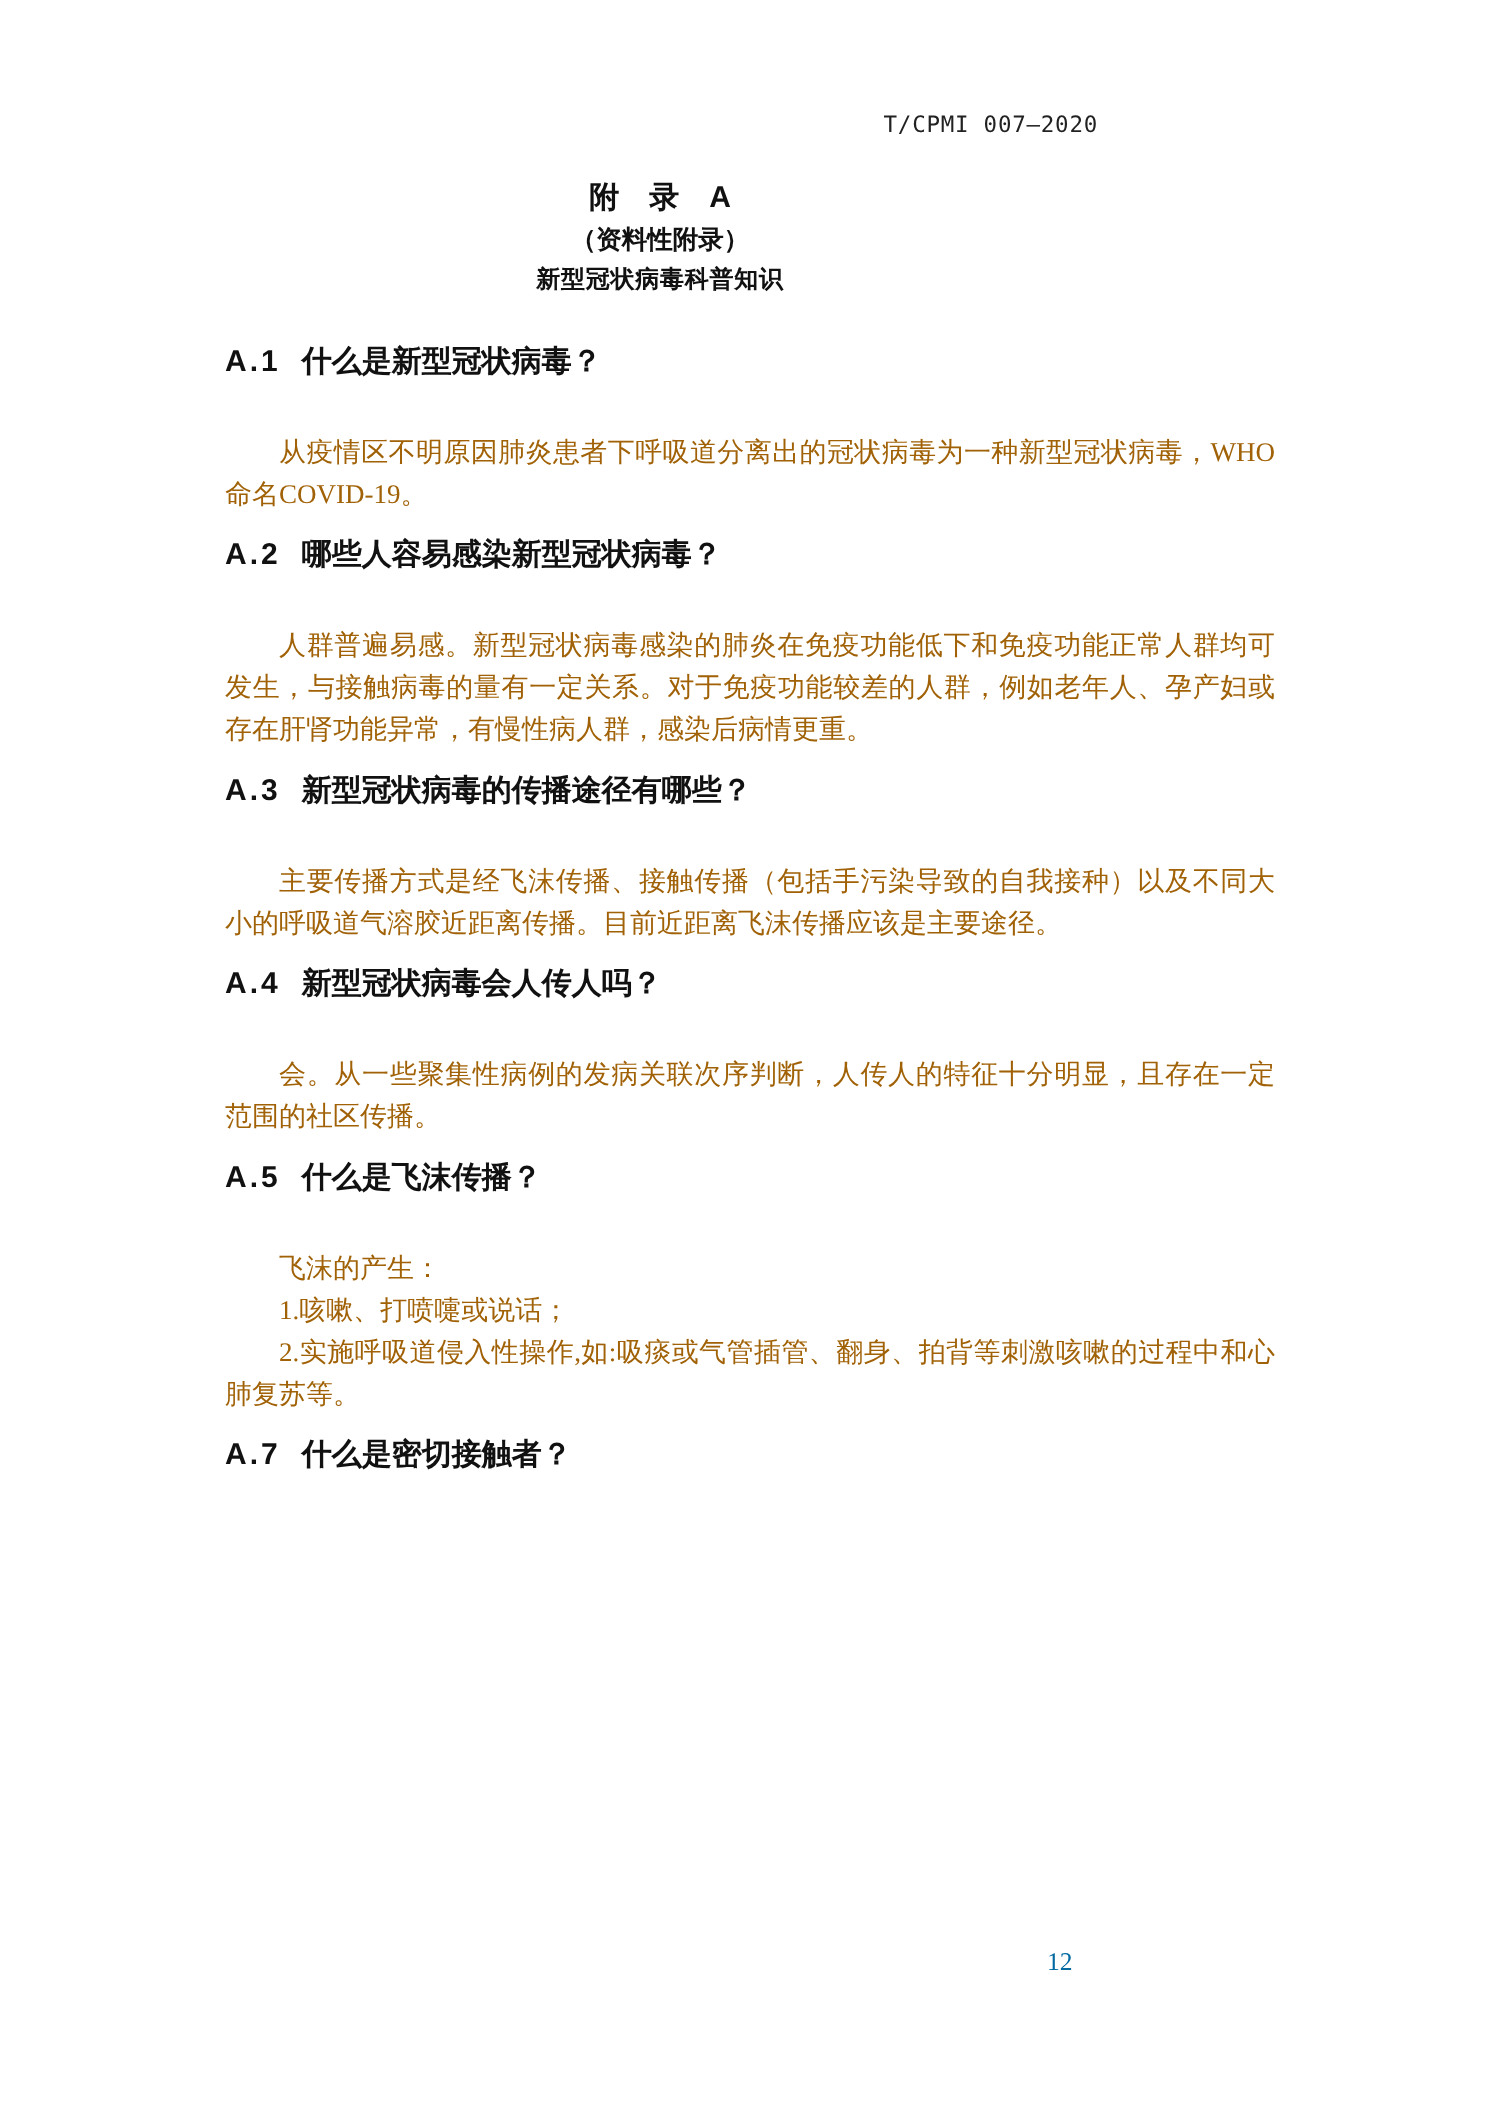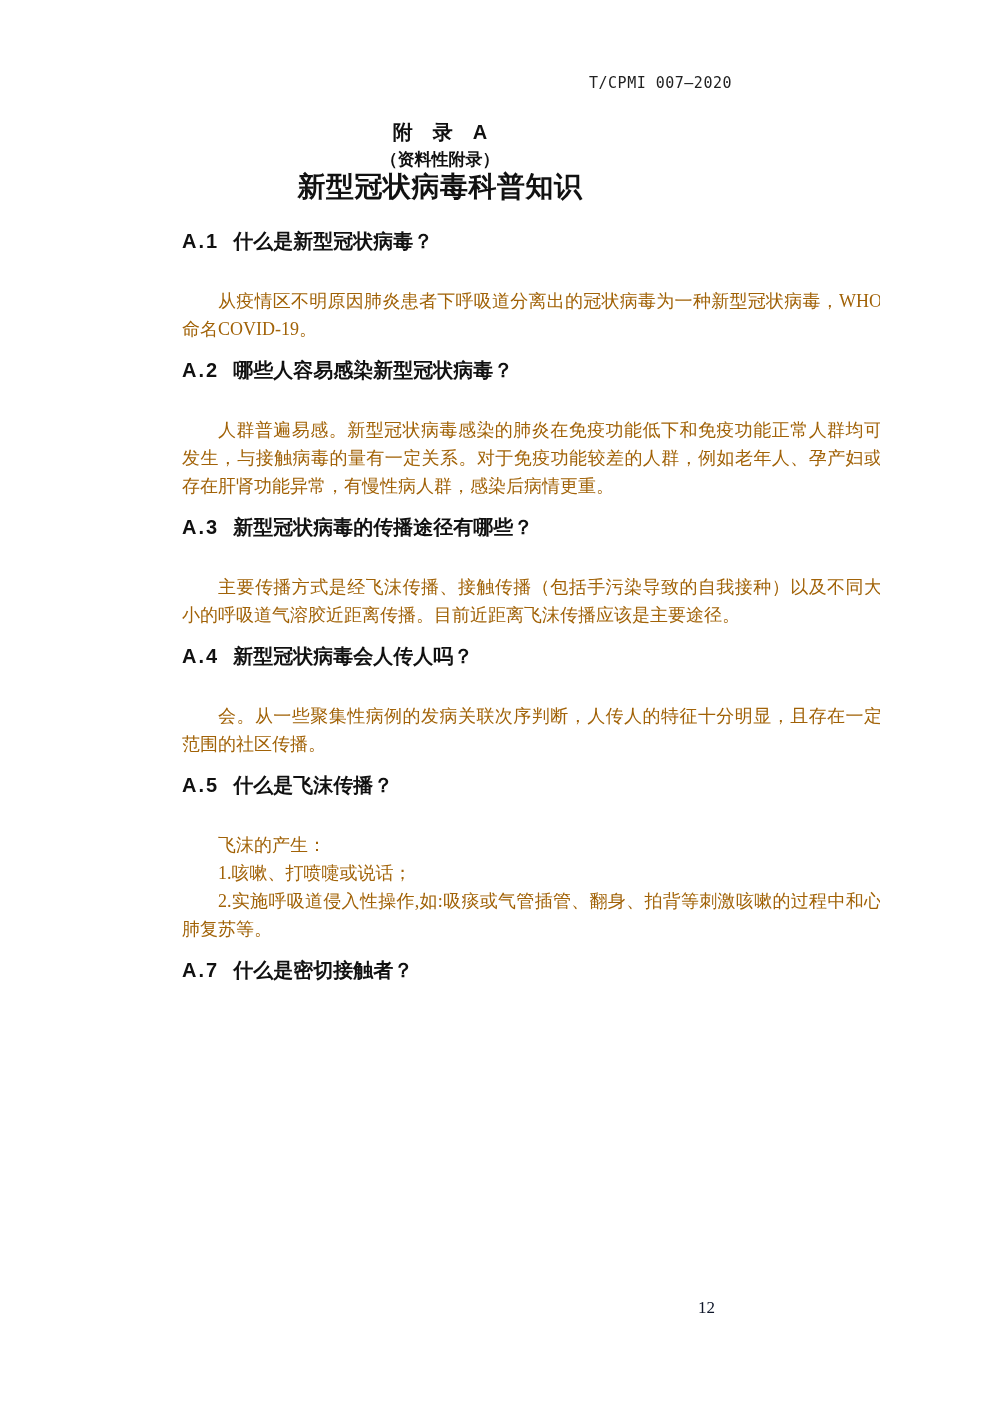--- a/index.html
+++ b/index.html
@@ -39,30 +39,29 @@
   .title-line1 {
     font-size: 20px;
     line-height: 27px;
     white-space: pre;
   }
   .title-line2 {
     font-size: 17px;
     line-height: 27px;
   }
   .title-line3 {
-    font-size: 28px;
+    font-size: 16px;
     line-height: 27px;
     letter-spacing: 0.5px;
   }
   .content {
     position: absolute;
     left: 150px;
     top: 231px;
     width: 700px;
-    margin-left: 32px;
   }
   .sec {
     margin: 0 0 17px 0;
   }
   .sec-head {
     margin: 0 0 35px 0;
     font-family: "Liberation Sans", sans-serif;
     font-weight: bold;
     font-size: 20px;
     line-height: 21px;
@@ -79,21 +78,21 @@
     line-height: 28px;
     text-indent: 36px;
     text-align: justify;
     color: #a16207;
   }
   .page-number {
     position: absolute;
     top: 1298px;
     right: 165px;
     font-size: 17px;
-    color: #0f172a;
+    color: #0369a1;
   }
 </style>
 </head>
 <body>
 
 <div class="page">
 
   <div class="doc-header">T/CPMI 007—2020</div>
 
   <div class="title-block">

